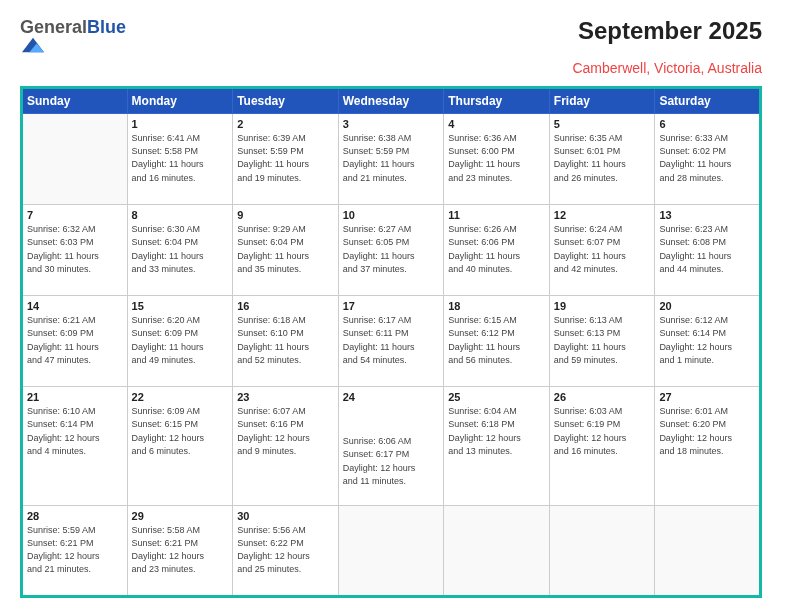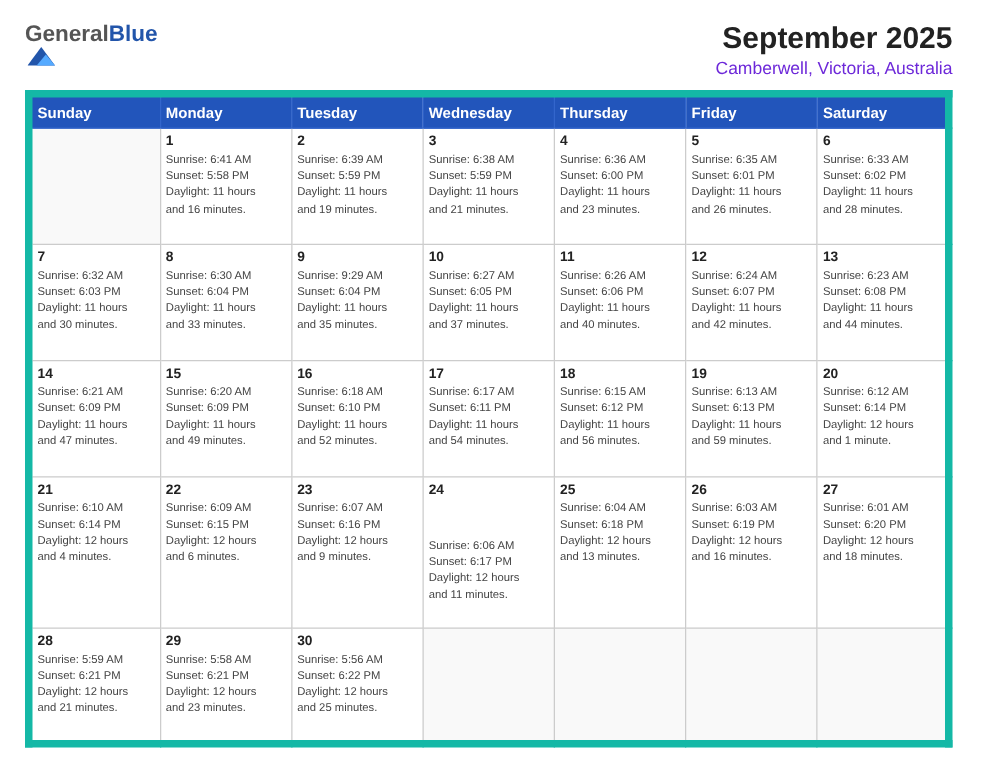--- a/index.html
+++ b/index.html
@@ -44,26 +44,26 @@
       text-align: right;
     }
     .month-title {
       font-size: 24px;
       font-weight: bold;
       color: #222;
       line-height: 1.1;
     }
     .location {
       font-size: 14px;
-      color: #6d28d9;
-      margin-top: 2px;
+      color: #ef4444;
+      margin-top: 16px;
     }
     .calendar {
       flex: 1;
-      border: 6px solid #14b8a6;
+      border: 3px solid #14b8a6;
       border-collapse: collapse;
       width: 100%;
       table-layout: fixed;
     }
     .calendar th {
       background: #2255bb;
       color: #fff;
       font-size: 12px;
       font-weight: bold;
       padding: 5px 4px;

